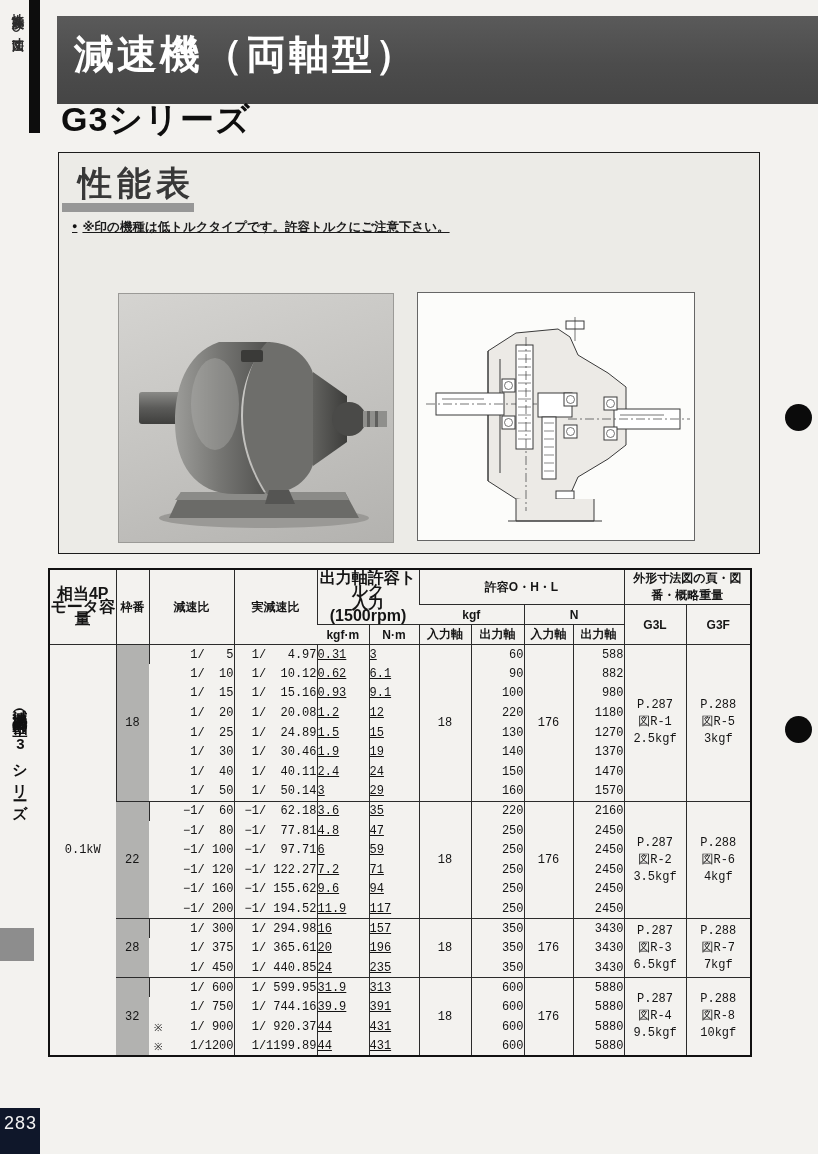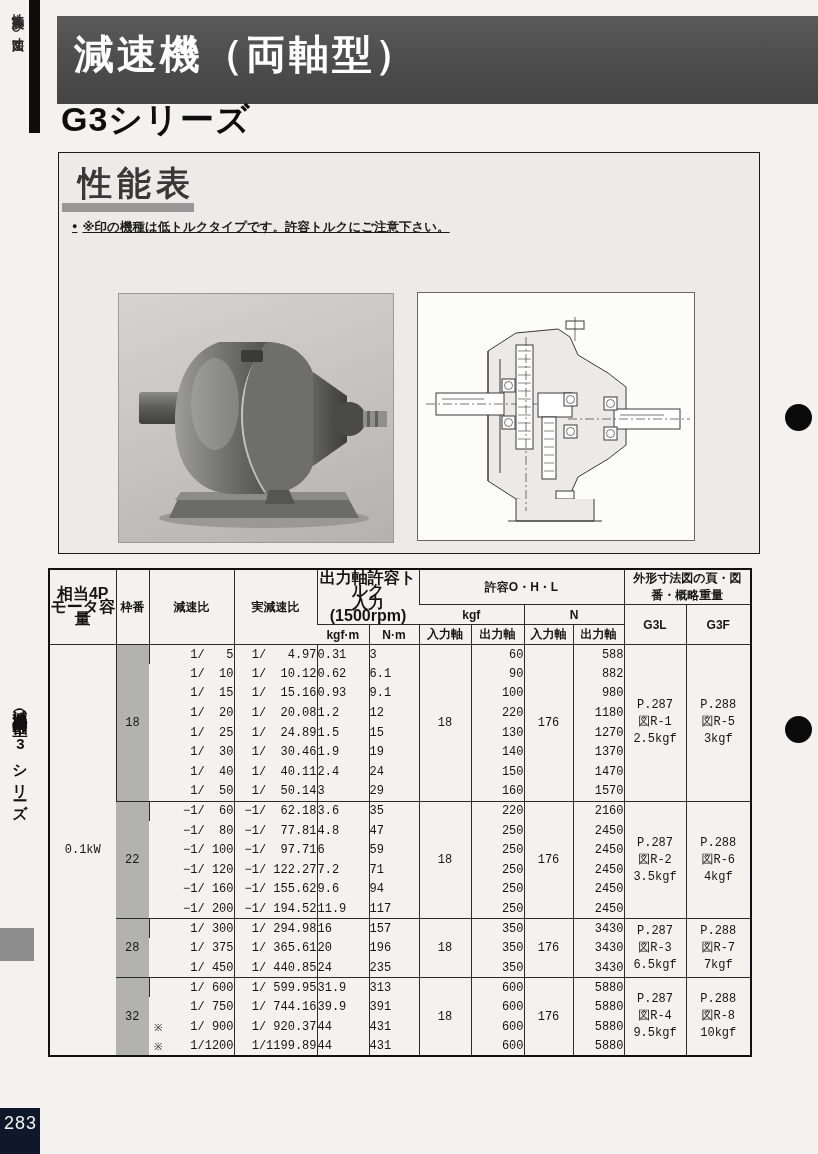--- a/index.html
+++ b/index.html
@@ -41,21 +41,21 @@
   .perf-table tbody tr{height:19.6px;}
   .perf-table tbody td{font-family:"Liberation Mono","DejaVu Sans Mono",monospace;font-size:12px;color:#141414;}
   tr.gs td{border-top:1px solid #2b2b2b;}
   .h2line{line-height:12.5px;font-size:16px;}
   .h-dims{font-size:9.5px;}
   .h-axis{font-size:11.5px;}
   .c-cap{text-align:center;font-weight:bold;font-size:13px;}
   .c-frame{background:#b2b2b0;color:#fff;text-align:center;font-weight:bold;font-size:13px;font-family:"Liberation Sans",sans-serif;}
   .c-ratio,.c-actual{text-align:right;white-space:pre;padding-right:13px;position:relative;}
   .c-actual{padding-right:9px;}
-  .c-kgfm,.c-nm{text-align:left;padding-left:12px;}
+  .c-kgfm,.c-nm{text-align:left;padding-left:12px;text-decoration:underline;}
   .c-inkgf,.c-inn{text-align:center;}
   .c-outkgf{text-align:right;padding-right:15px;}
   .c-outn{text-align:right;padding-right:12px;}
   .c-g3{text-align:center;font-size:11px;line-height:17px;vertical-align:middle;}
   .marker{position:absolute;left:5px;top:50%;transform:translateY(-50%);font-size:10px;}
 
   
   .side-vtext{position:absolute;left:10px;top:698px;writing-mode:vertical-rl;text-orientation:upright;
     font-size:15px;font-weight:bold;letter-spacing:2px;color:#111;}
   .side-tab{position:absolute;left:0;top:928px;width:34px;height:33px;background:#8d8d8d;}

